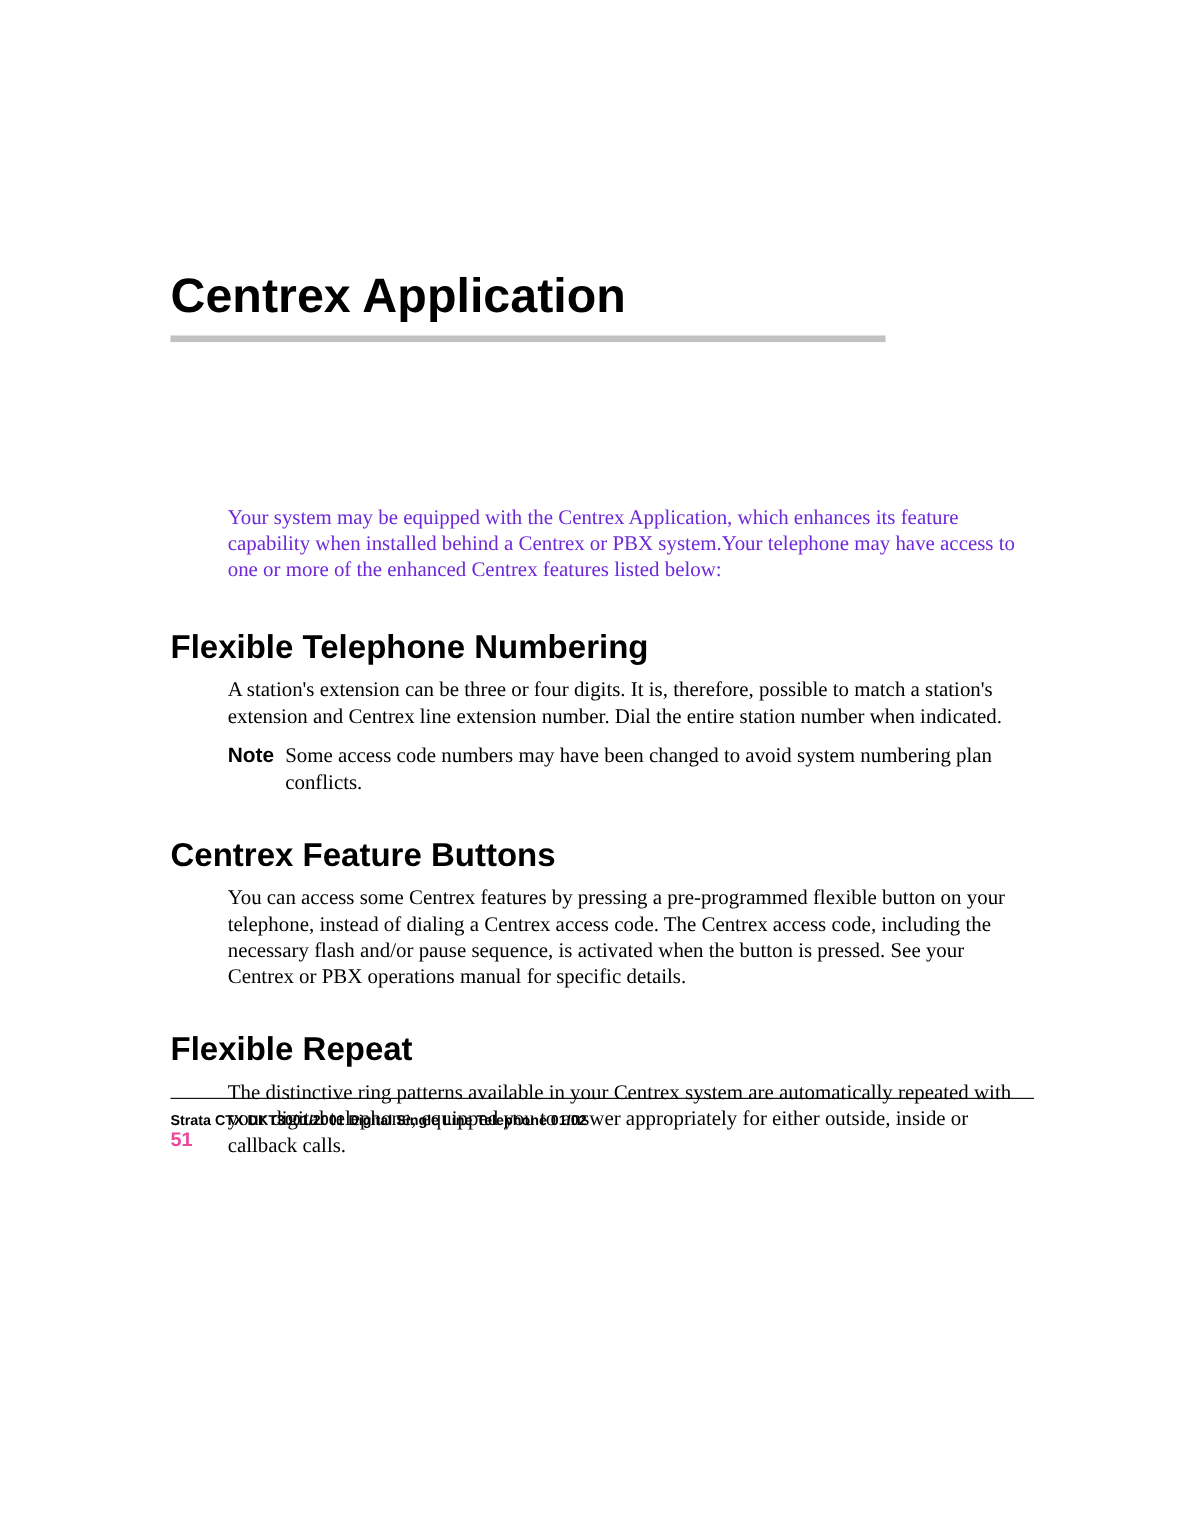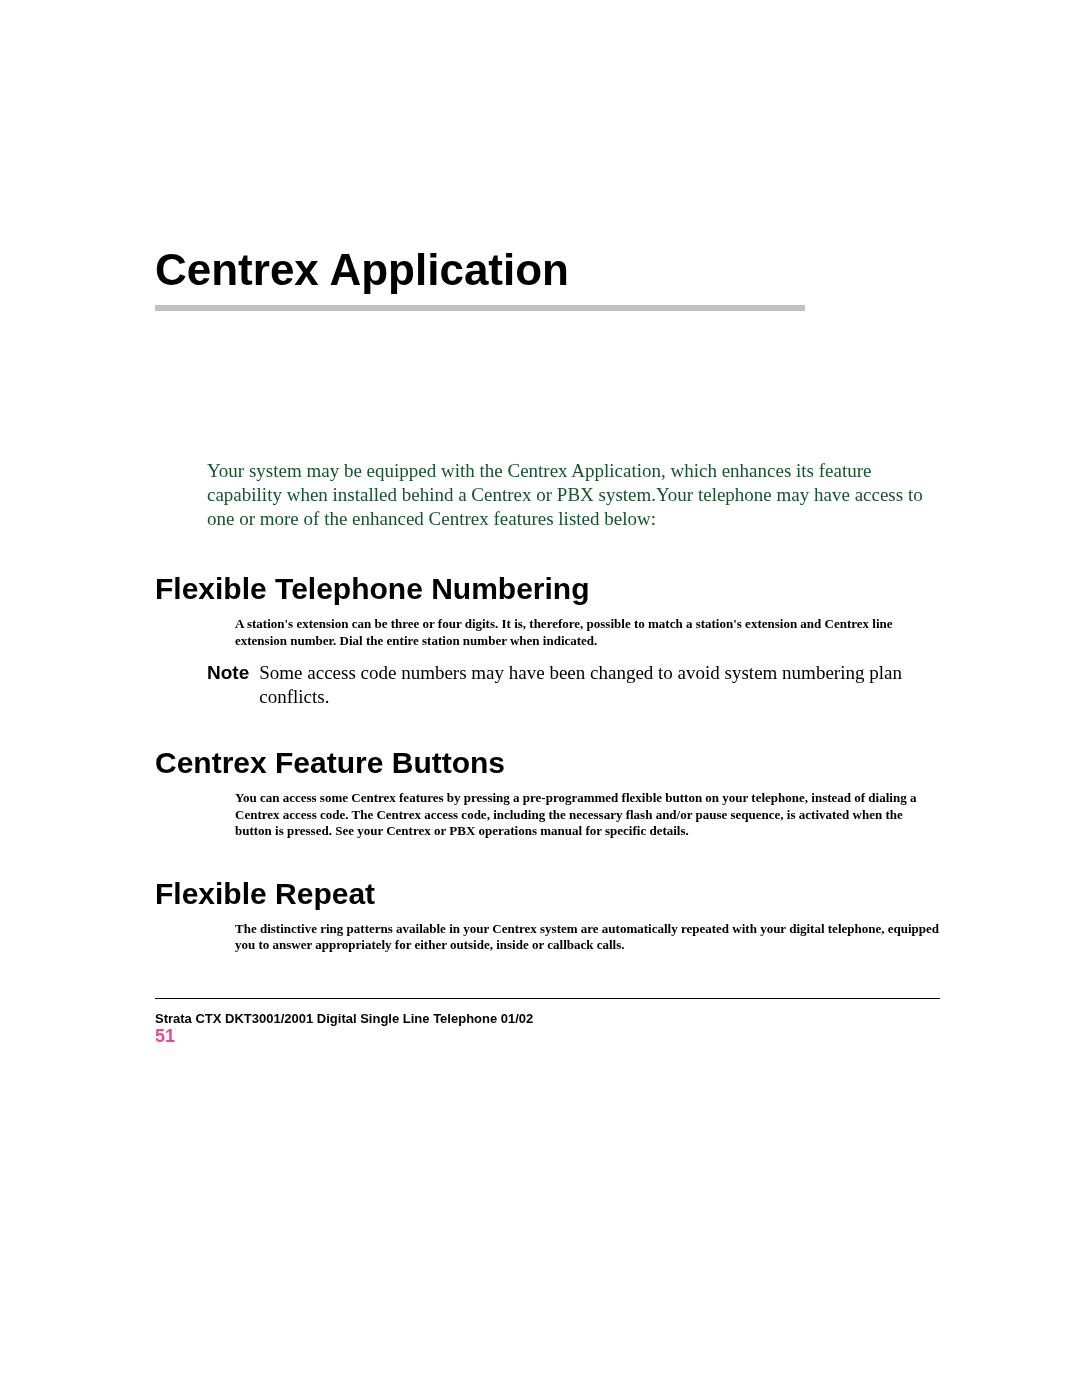--- a/index.html
+++ b/index.html
@@ -26,39 +26,38 @@
     }
     .title-rule {
       border: none;
       border-top: 6px solid #c2c2c2;
       margin-bottom: 148px;
       width: 650px;
     }
     .intro-para {
       font-size: 19px;
       line-height: 1.25;
-      color: #14532d;
+      color: #6d28d9;
       margin-left: 52px;
       margin-bottom: 42px;
       text-align: left;
     }
     .section-heading {
       font-family: Arial, Helvetica, sans-serif;
       font-size: 30px;
       font-weight: bold;
       color: #000;
       margin-bottom: 10px;
     }
     .body-para {
-      font-size: 13px;
+      font-size: 19px;
       line-height: 1.25;
       color: #000;
-      margin-left: 80px;
+      margin-left: 52px;
       margin-bottom: 12px;
-      font-weight: bold;
     }
     .note-para {
       font-size: 19px;
       line-height: 1.25;
       color: #000;
       margin-left: 52px;
       margin-bottom: 38px;
       display: flex;
     }
     .note-label {

